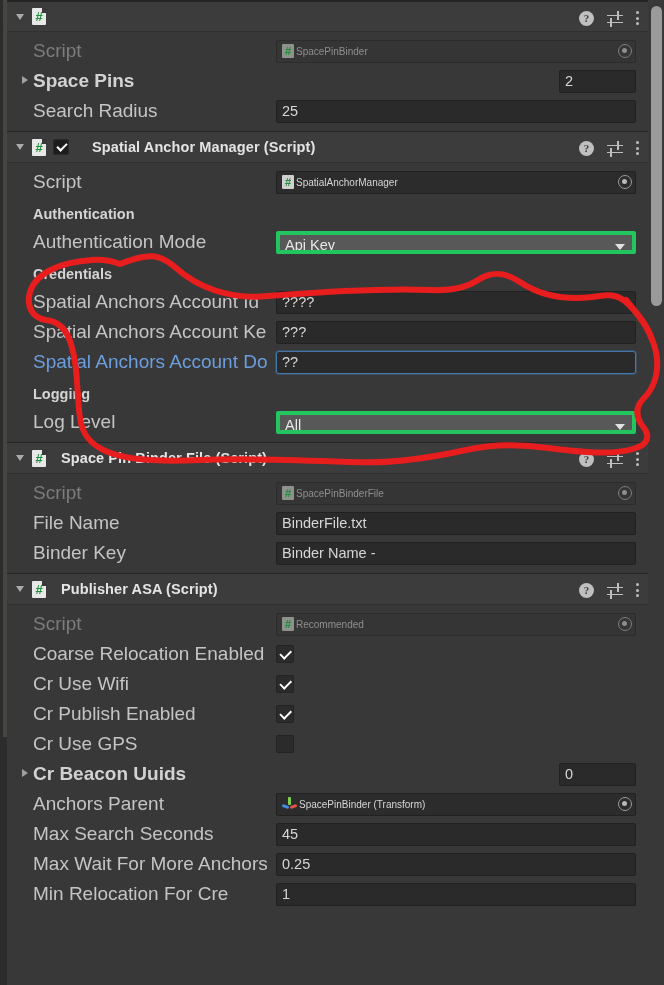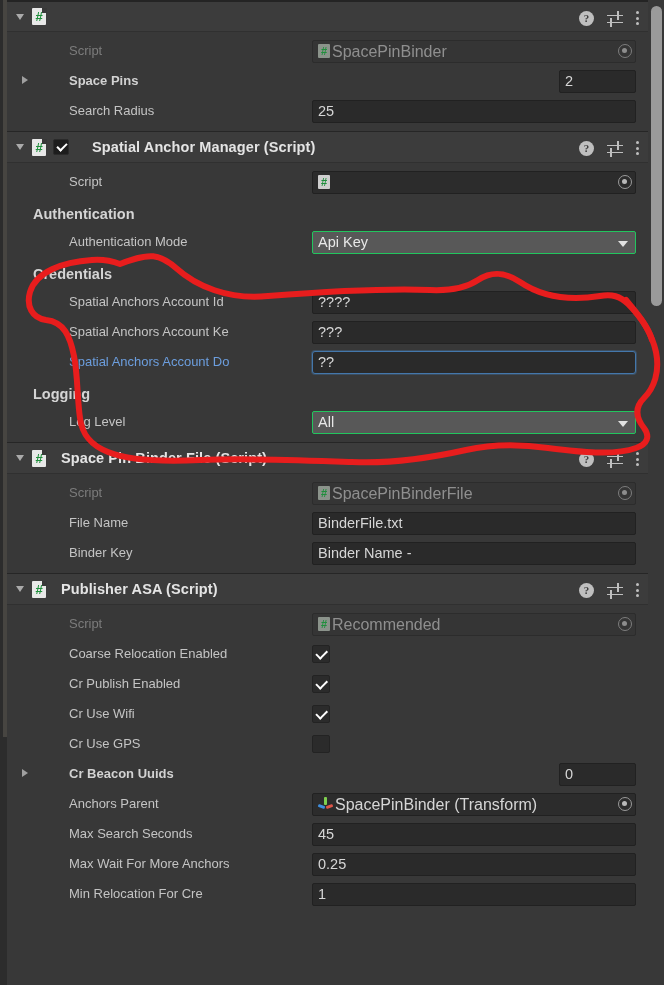--- a/index.html
+++ b/index.html
@@ -212,26 +212,25 @@
     display: flex;
     align-items: center;
     height: 30px;
     padding-left: 26px;
     padding-right: 12px;
   }
 
   .row-label {
     flex: 0 0 243px;
     width: 243px;
-    font-size: 13px;
+    font-size: 19px;
     color: #c4c4c4;
     white-space: nowrap;
     overflow: hidden;
     line-height: 30px;
-    margin-left: 36px;
   }
   .row-label.dim { color: #7c7c7c; }
   .row-label.linked { color: #6c9ede; }
   .row-label.bold { font-weight: bold; color: #d2d2d2; }
 
   .section-label {
     padding-left: 26px;
     font-size: 14.5px;
     font-weight: bold;
     color: #d4d4d4;
@@ -316,35 +315,35 @@
     position: absolute;
     left: 3.2px; top: 3.2px;
     width: 5px; height: 5px;
     border-radius: 50%;
     background: #b9b9b9;
   }
   .picker.disabled { border-color: #7d7d7d; }
   .picker.disabled::after { background: #8d8d8d; }
 
   .objref-text {
-    font-size: 16px;
+    font-size: 10px;
     color: #d6d6d6;
     line-height: 21px;
     white-space: nowrap;
     overflow: hidden;
     padding-right: 22px;
   }
   .objref-text.dim { color: #8f8f8f; }
 
   
   .dropdown {
     flex: 1 1 auto;
     height: 23px;
     background: #585858;
-    border: 1px solid #22c55e;
+    border: 4px solid #22c55e;
     border-radius: 2px;
     color: #e8e8e8;
     font-size: 14.5px;
     line-height: 21px;
     padding: 0 5px;
     position: relative;
     white-space: nowrap;
     overflow: hidden;
   }
   .dropdown .arrow {
@@ -495,20 +494,21 @@
           </div>
         </div>
         <div class="comp-body">
           <div class="row">
             <div class="row-label">Script</div>
             <div class="field objref">
               <span class="mini-script-icon">
                 <span class="page"></span>
                 <span class="hash">#</span>
               </span>
+              <span class="objref-text">SpatialAnchorManager</span>
               <span class="picker"></span>
             </div>
           </div>
           <div class="section-label">Authentication</div>
           <div class="row">
             <div class="row-label">Authentication Mode</div>
             <div class="dropdown"><span>Api Key</span><span class="arrow"></span></div>
           </div>
           <div class="section-label">Credentials</div>
           <div class="row">
@@ -610,25 +610,25 @@
               </span>
               <span class="objref-text dim">Recommended</span>
               <span class="picker disabled"></span>
             </div>
           </div>
           <div class="row">
             <div class="row-label">Coarse Relocation Enabled</div>
             <div class="prop-check checked"></div>
           </div>
           <div class="row">
+            <div class="row-label">Cr Use Wifi</div>
+            <div class="prop-check checked"></div>
+          </div>
+          <div class="row">
             <div class="row-label">Cr Publish Enabled</div>
-            <div class="prop-check checked"></div>
-          </div>
-          <div class="row">
-            <div class="row-label">Cr Use Wifi</div>
             <div class="prop-check checked"></div>
           </div>
           <div class="row">
             <div class="row-label">Cr Use GPS</div>
             <div class="prop-check"></div>
           </div>
           <div class="row">
             <span class="arr-fold"></span>
             <div class="row-label bold">Cr Beacon Uuids</div>
             <div class="size-field">0</div>

